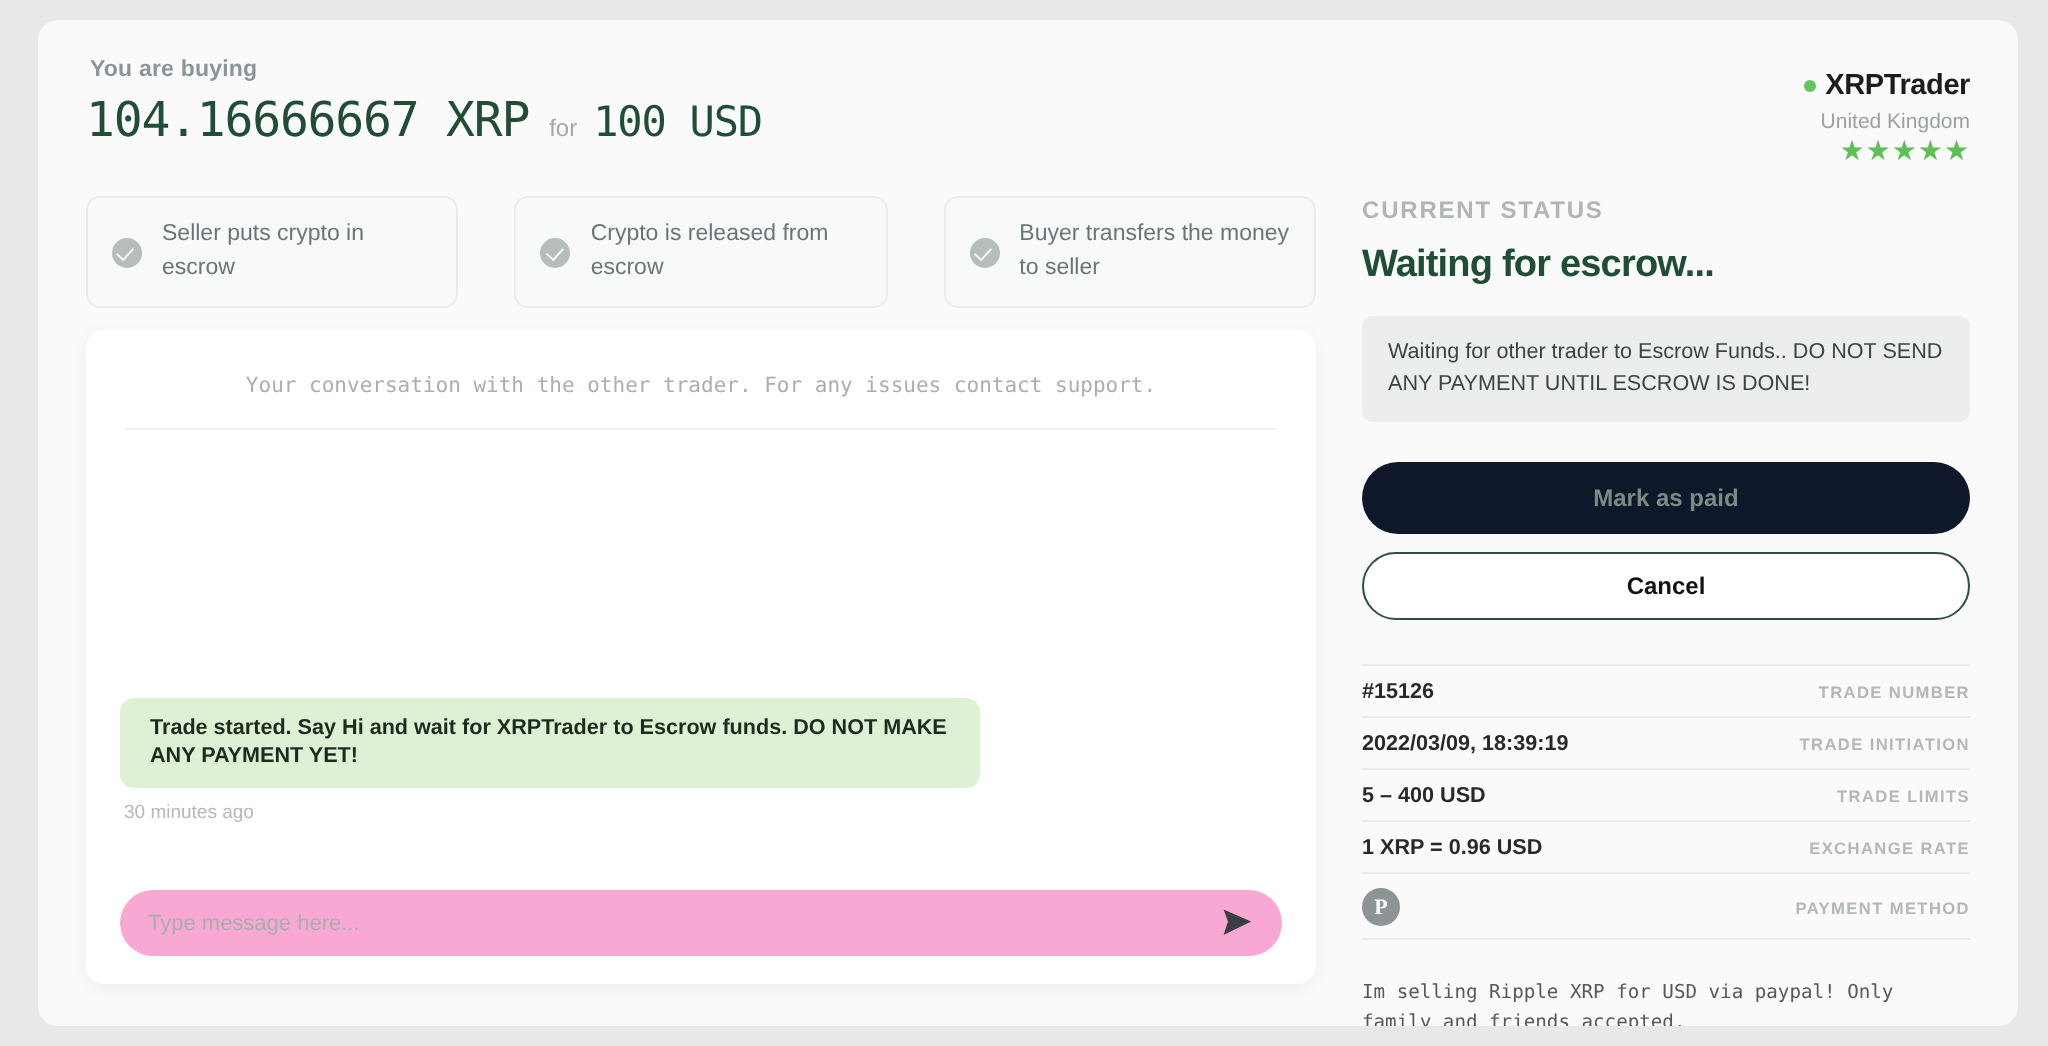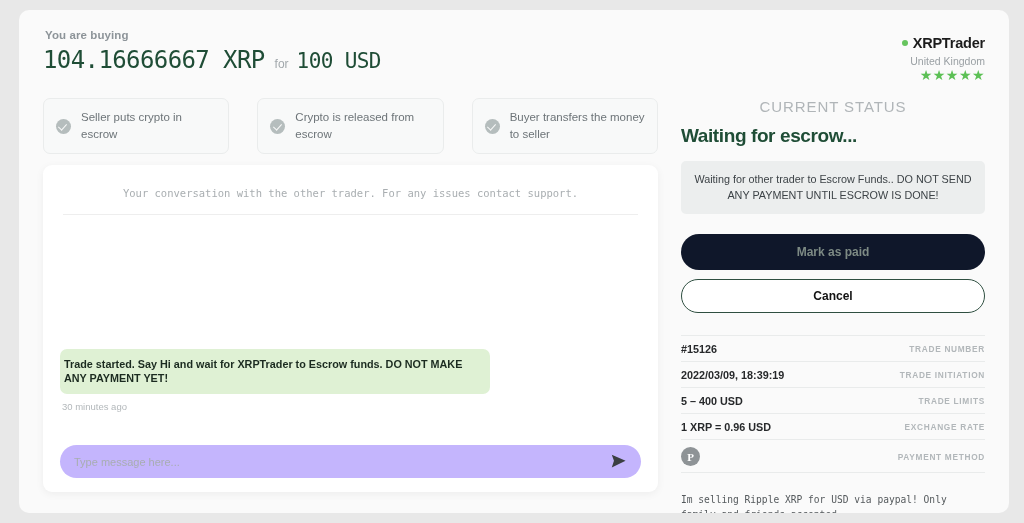--- a/index.html
+++ b/index.html
@@ -160,37 +160,37 @@
     top: 60px; bottom: 72px;
   }
   .msg-wrap {
     position: absolute;
     left: 17px; bottom: 8px;
     max-width: 430px;
   }
   .msg-bubble {
     background: #dff1d4;
     border-radius: 7px;
-    padding: 8px 4px;
+    padding: 8px 15px;
     font-size: 10.8px;
     color: #1b2b20;
     line-height: 1.35;
     font-weight: bold;
   }
   .msg-time {
     font-size: 9.5px;
     color: #b3b8bb;
     margin-top: 7px;
     margin-left: 2px;
   }
   .chat-input-row {
     position: absolute;
     left: 17px; right: 17px; bottom: 14px;
     height: 33px;
-    background: #c4b5fd;
+    background: #f9a8d4;
     border-radius: 17px;
     display: flex;
     align-items: center;
     padding: 0 14px;
   }
   .chat-input {
     flex: 1;
     border: none;
     background: transparent;
     outline: none;
@@ -201,42 +201,40 @@
   .chat-input::placeholder { color: #a8adb1; }
   .send-icon { width: 17px; height: 17px; flex: 0 0 17px; }
 
   
   .right-col {
     position: absolute;
     left: 662px; top: 88px;
     width: 304px;
   }
   .status-label {
-    font-size: 15px;
-    font-weight: normal;
+    font-size: 12px;
+    font-weight: bold;
     letter-spacing: 0.9px;
     color: #b0b5b8;
-    text-align: center;
   }
   .status-title {
     font-size: 19px;
     font-weight: bold;
     color: #1f4d36;
     letter-spacing: -0.4px;
     margin-top: 10px;
   }
   .status-box {
     margin-top: 14px;
     background: #eceeee;
     border-radius: 5px;
     padding: 11px 13px;
     font-size: 10.8px;
     color: #3d4347;
     line-height: 1.45;
-    text-align: center;
   }
   .btn-primary {
     margin-top: 20px;
     height: 36px;
     border-radius: 18px;
     background: #0f172a;
     color: #7d8a84;
     font-size: 12px;
     font-weight: bold;
     display: flex;

